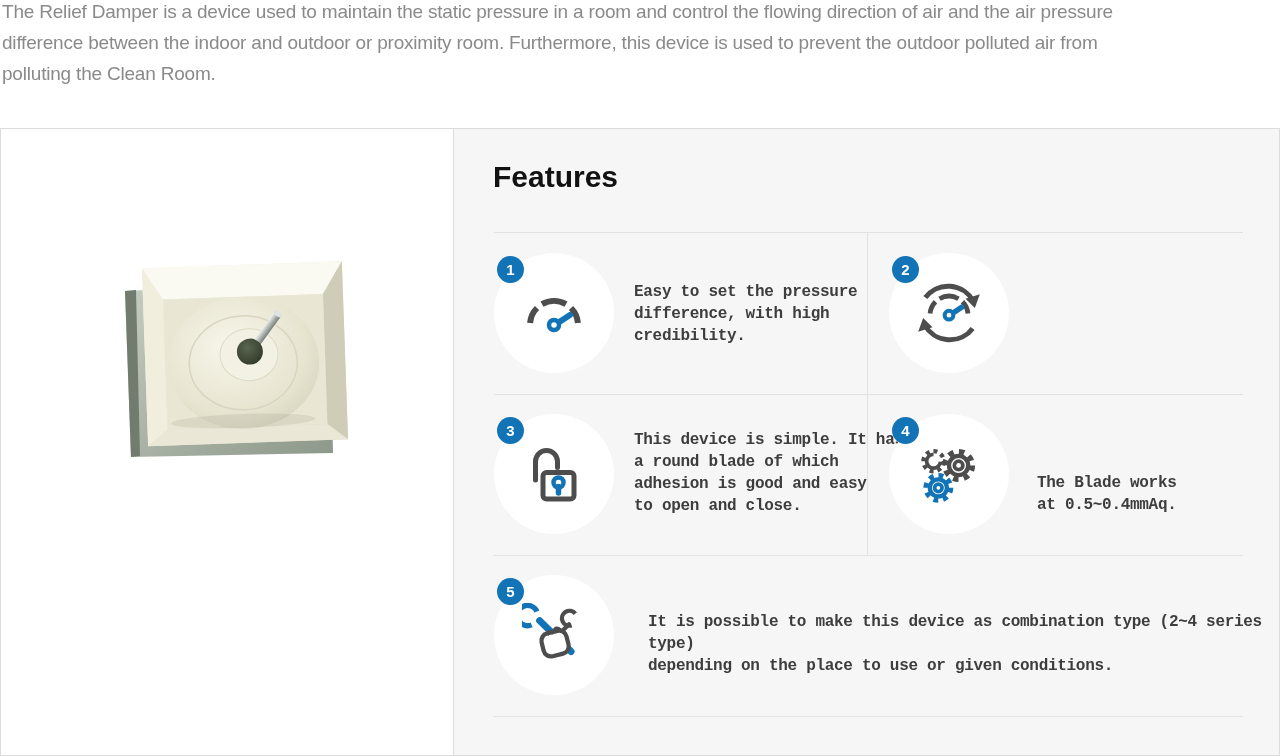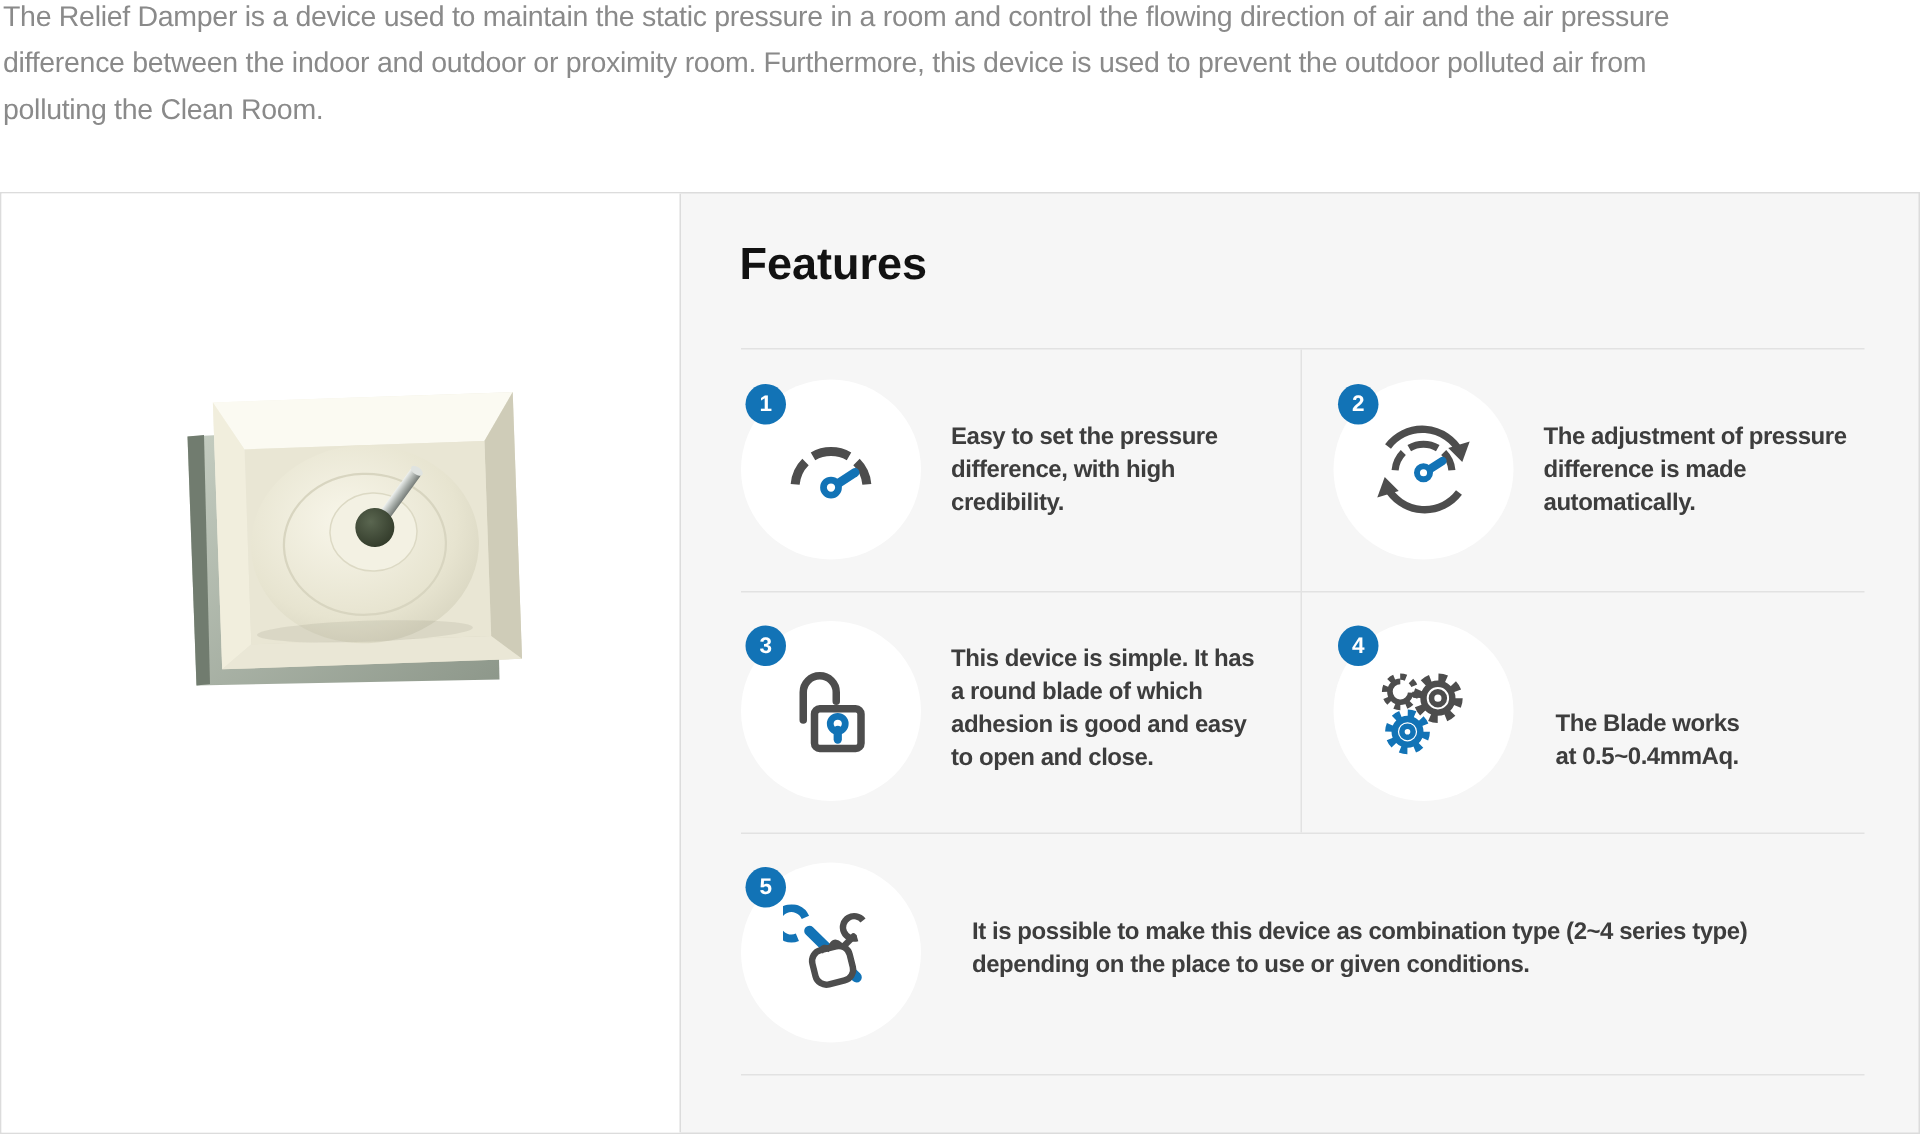--- a/index.html
+++ b/index.html
@@ -44,21 +44,21 @@
     position:absolute;width:27px;height:27px;border-radius:50%;background:#1273b6;
     color:#ffffff;font-size:15px;font-weight:700;line-height:27px;text-align:center;
   }
   .b1{left:496px;top:127px;}
   .b2{left:891px;top:127px;}
   .b3{left:496px;top:288px;}
   .b4{left:891px;top:288px;}
   .b5{left:496px;top:449px;}
   .feature-text{
     position:absolute;margin:0;font-size:16px;line-height:22px;font-weight:700;
-    letter-spacing:-0.3px;color:#3d3d3d;white-space:pre-line;
+    letter-spacing:-0.3px;color:#3d3d3d;white-space:pre-line;font-family:Liberation Mono, monospace;
   }
   .t1{left:633px;top:152px;}
   .t2{left:1028px;top:152px;}
   .t3{left:633px;top:300px;}
   .t4{left:1036px;top:343px;}
   .t5{left:633px;top:482px;margin-left:14px;}
 </style>
 </head>
 <body>
 
@@ -151,23 +151,20 @@
           <path d="M6.1 39.9 A24 24 0 0 1 13 25"></path>
           <path d="M18 21.2 A24 24 0 0 1 42 21.2"></path>
           <path d="M47 25 A24 24 0 0 1 53.9 39.9"></path>
         </g>
         <path d="M34.5 39.5 L46 32" stroke="#1273b6" stroke-width="7" stroke-linecap="round" fill="none"></path>
         <circle cx="30" cy="42" r="5.5" fill="#ffffff" stroke="#1273b6" stroke-width="5"></circle>
       </g>
     </svg>
   </div>
   <div class="badge b2">2</div>
-  <p class="feature-text t2">The adjustment of pressure
-difference is made
-automatically.</p>
 
   <div class="icon-circle c3">
     <svg width="60" height="60" viewBox="0 0 60 60">
       <path d="M11.5 36 V17.5 A11 11 0 0 1 33.5 17.5 V23.5" stroke="#4d4d4d" stroke-width="5" fill="none" stroke-linecap="round"></path>
       <rect x="19" y="28.5" width="31" height="26.5" rx="3.5" stroke="#4d4d4d" stroke-width="5" fill="#ffffff"></rect>
       <circle cx="34.5" cy="38.5" r="5" fill="none" stroke="#1273b6" stroke-width="4.5"></circle>
       <path d="M34.5 42.5 L34.5 49" stroke="#1273b6" stroke-width="5.5" stroke-linecap="round"></path>
     </svg>
   </div>
   <div class="badge b3">3</div>

